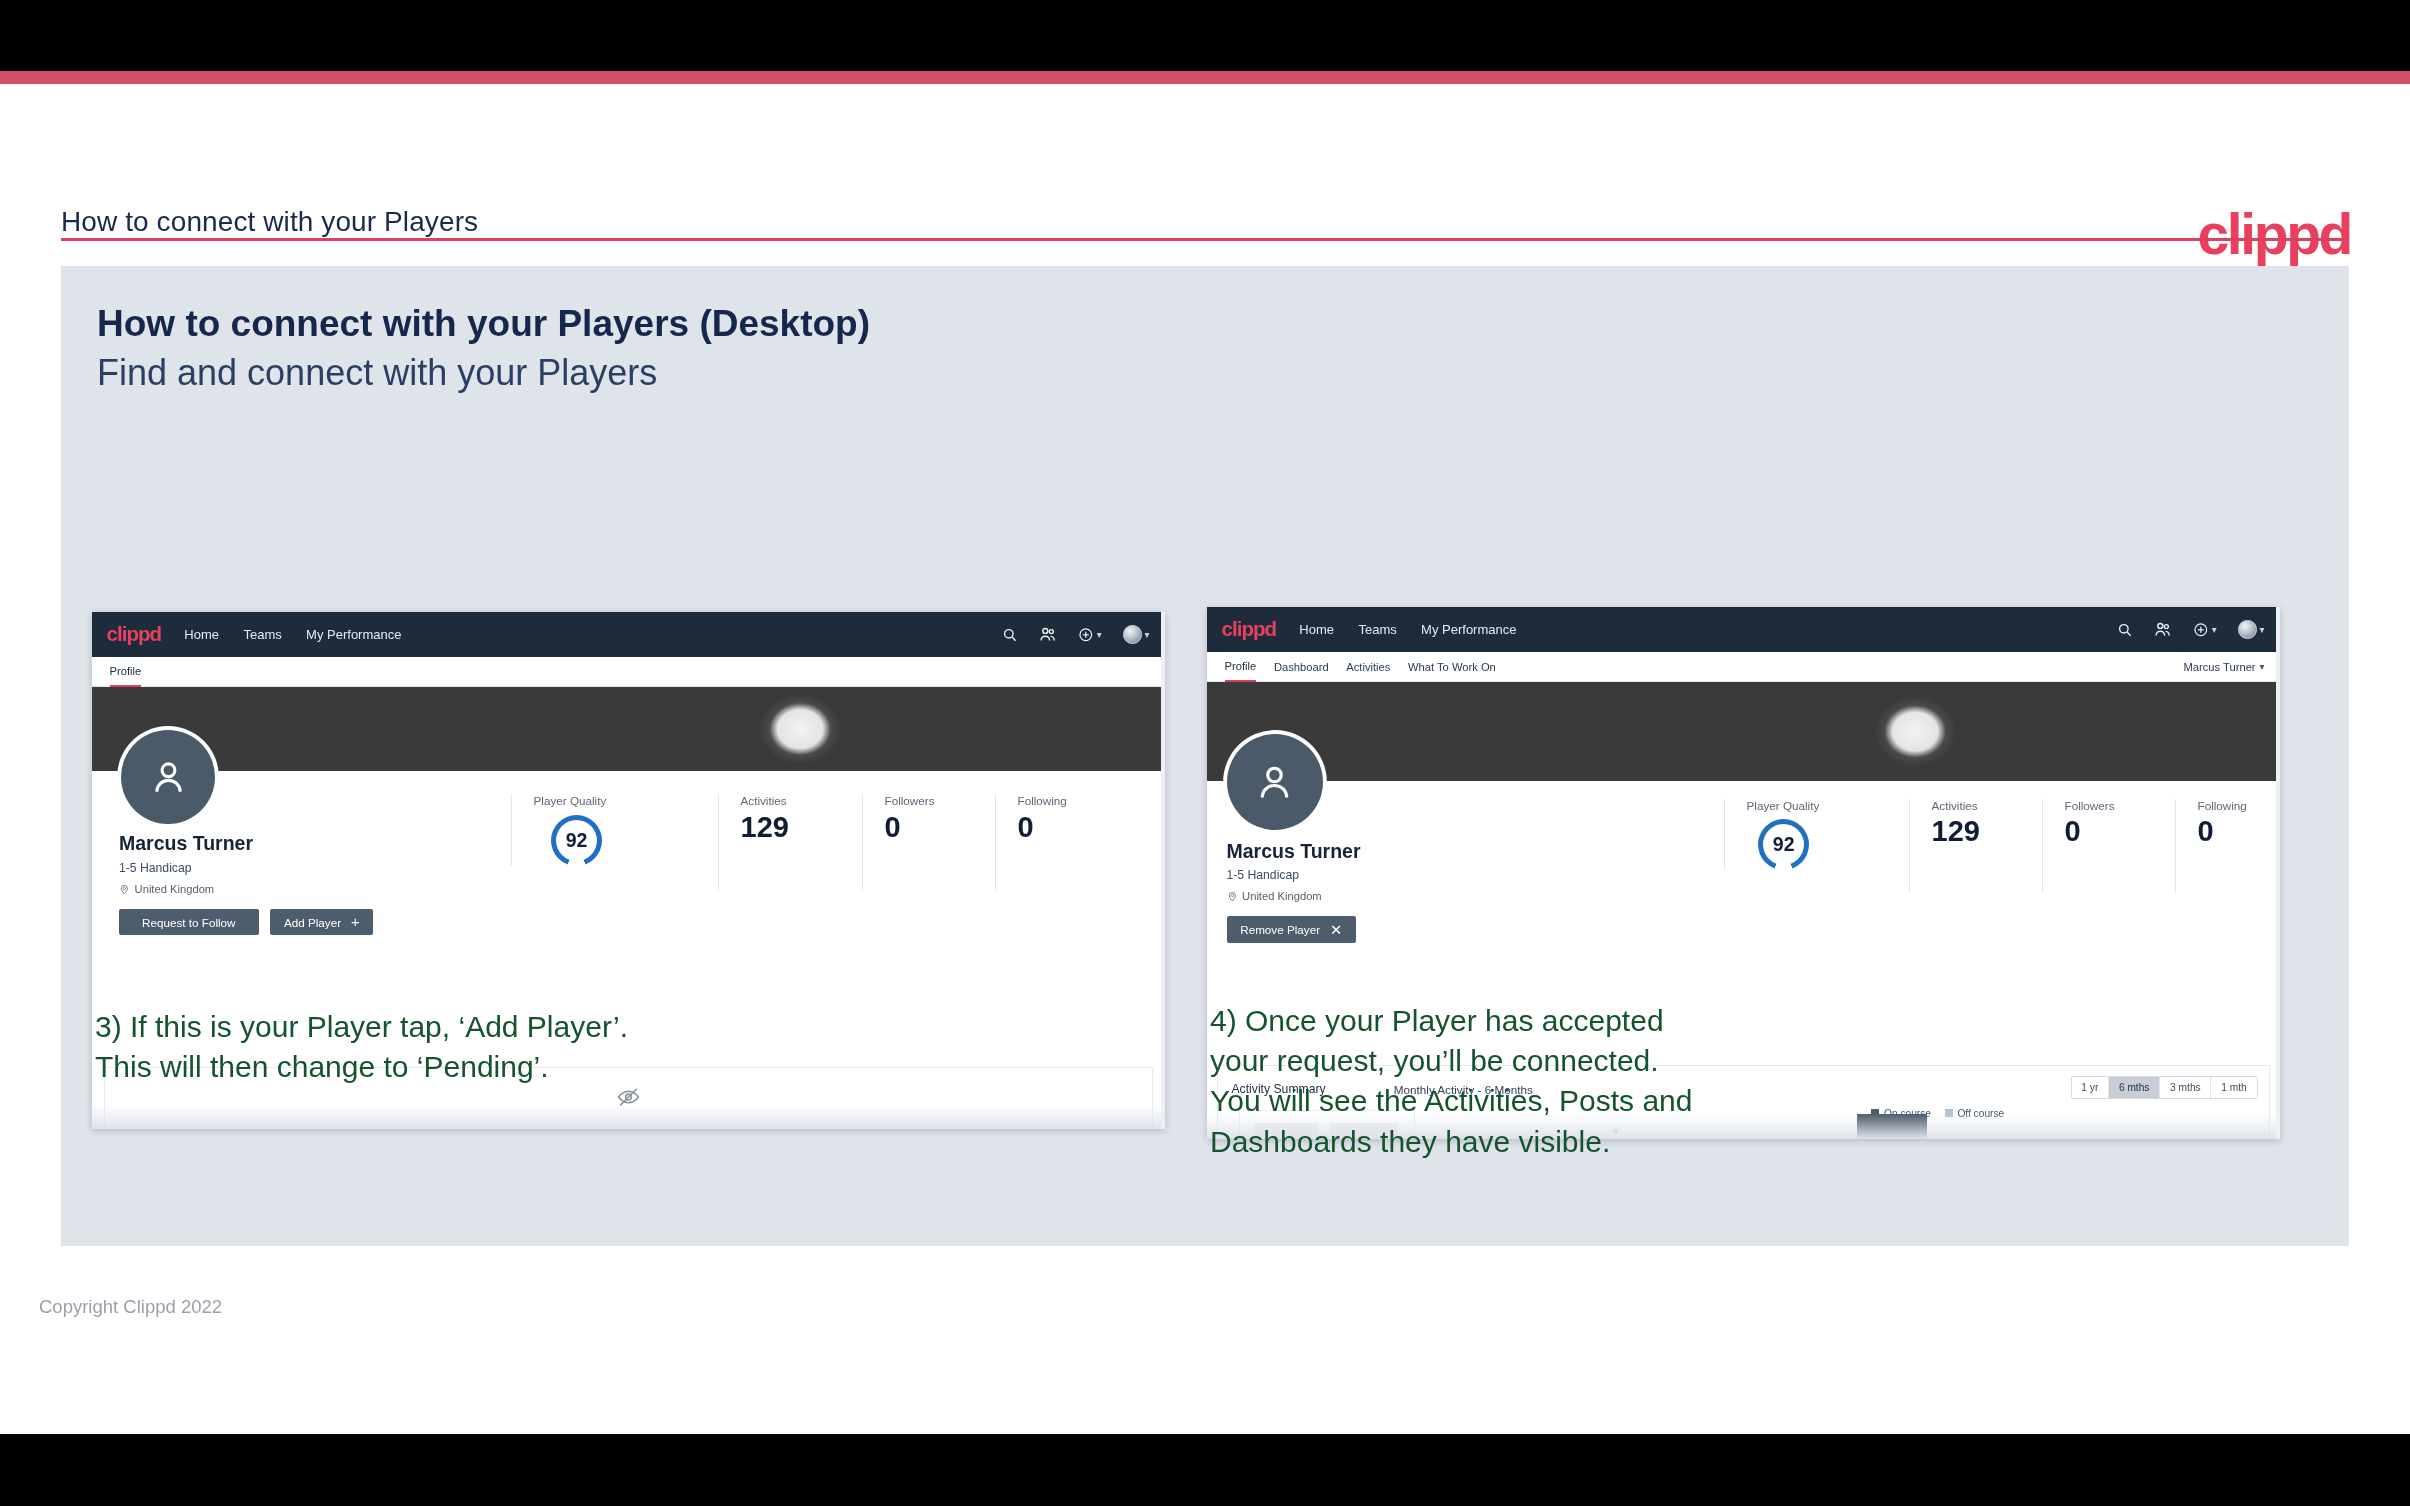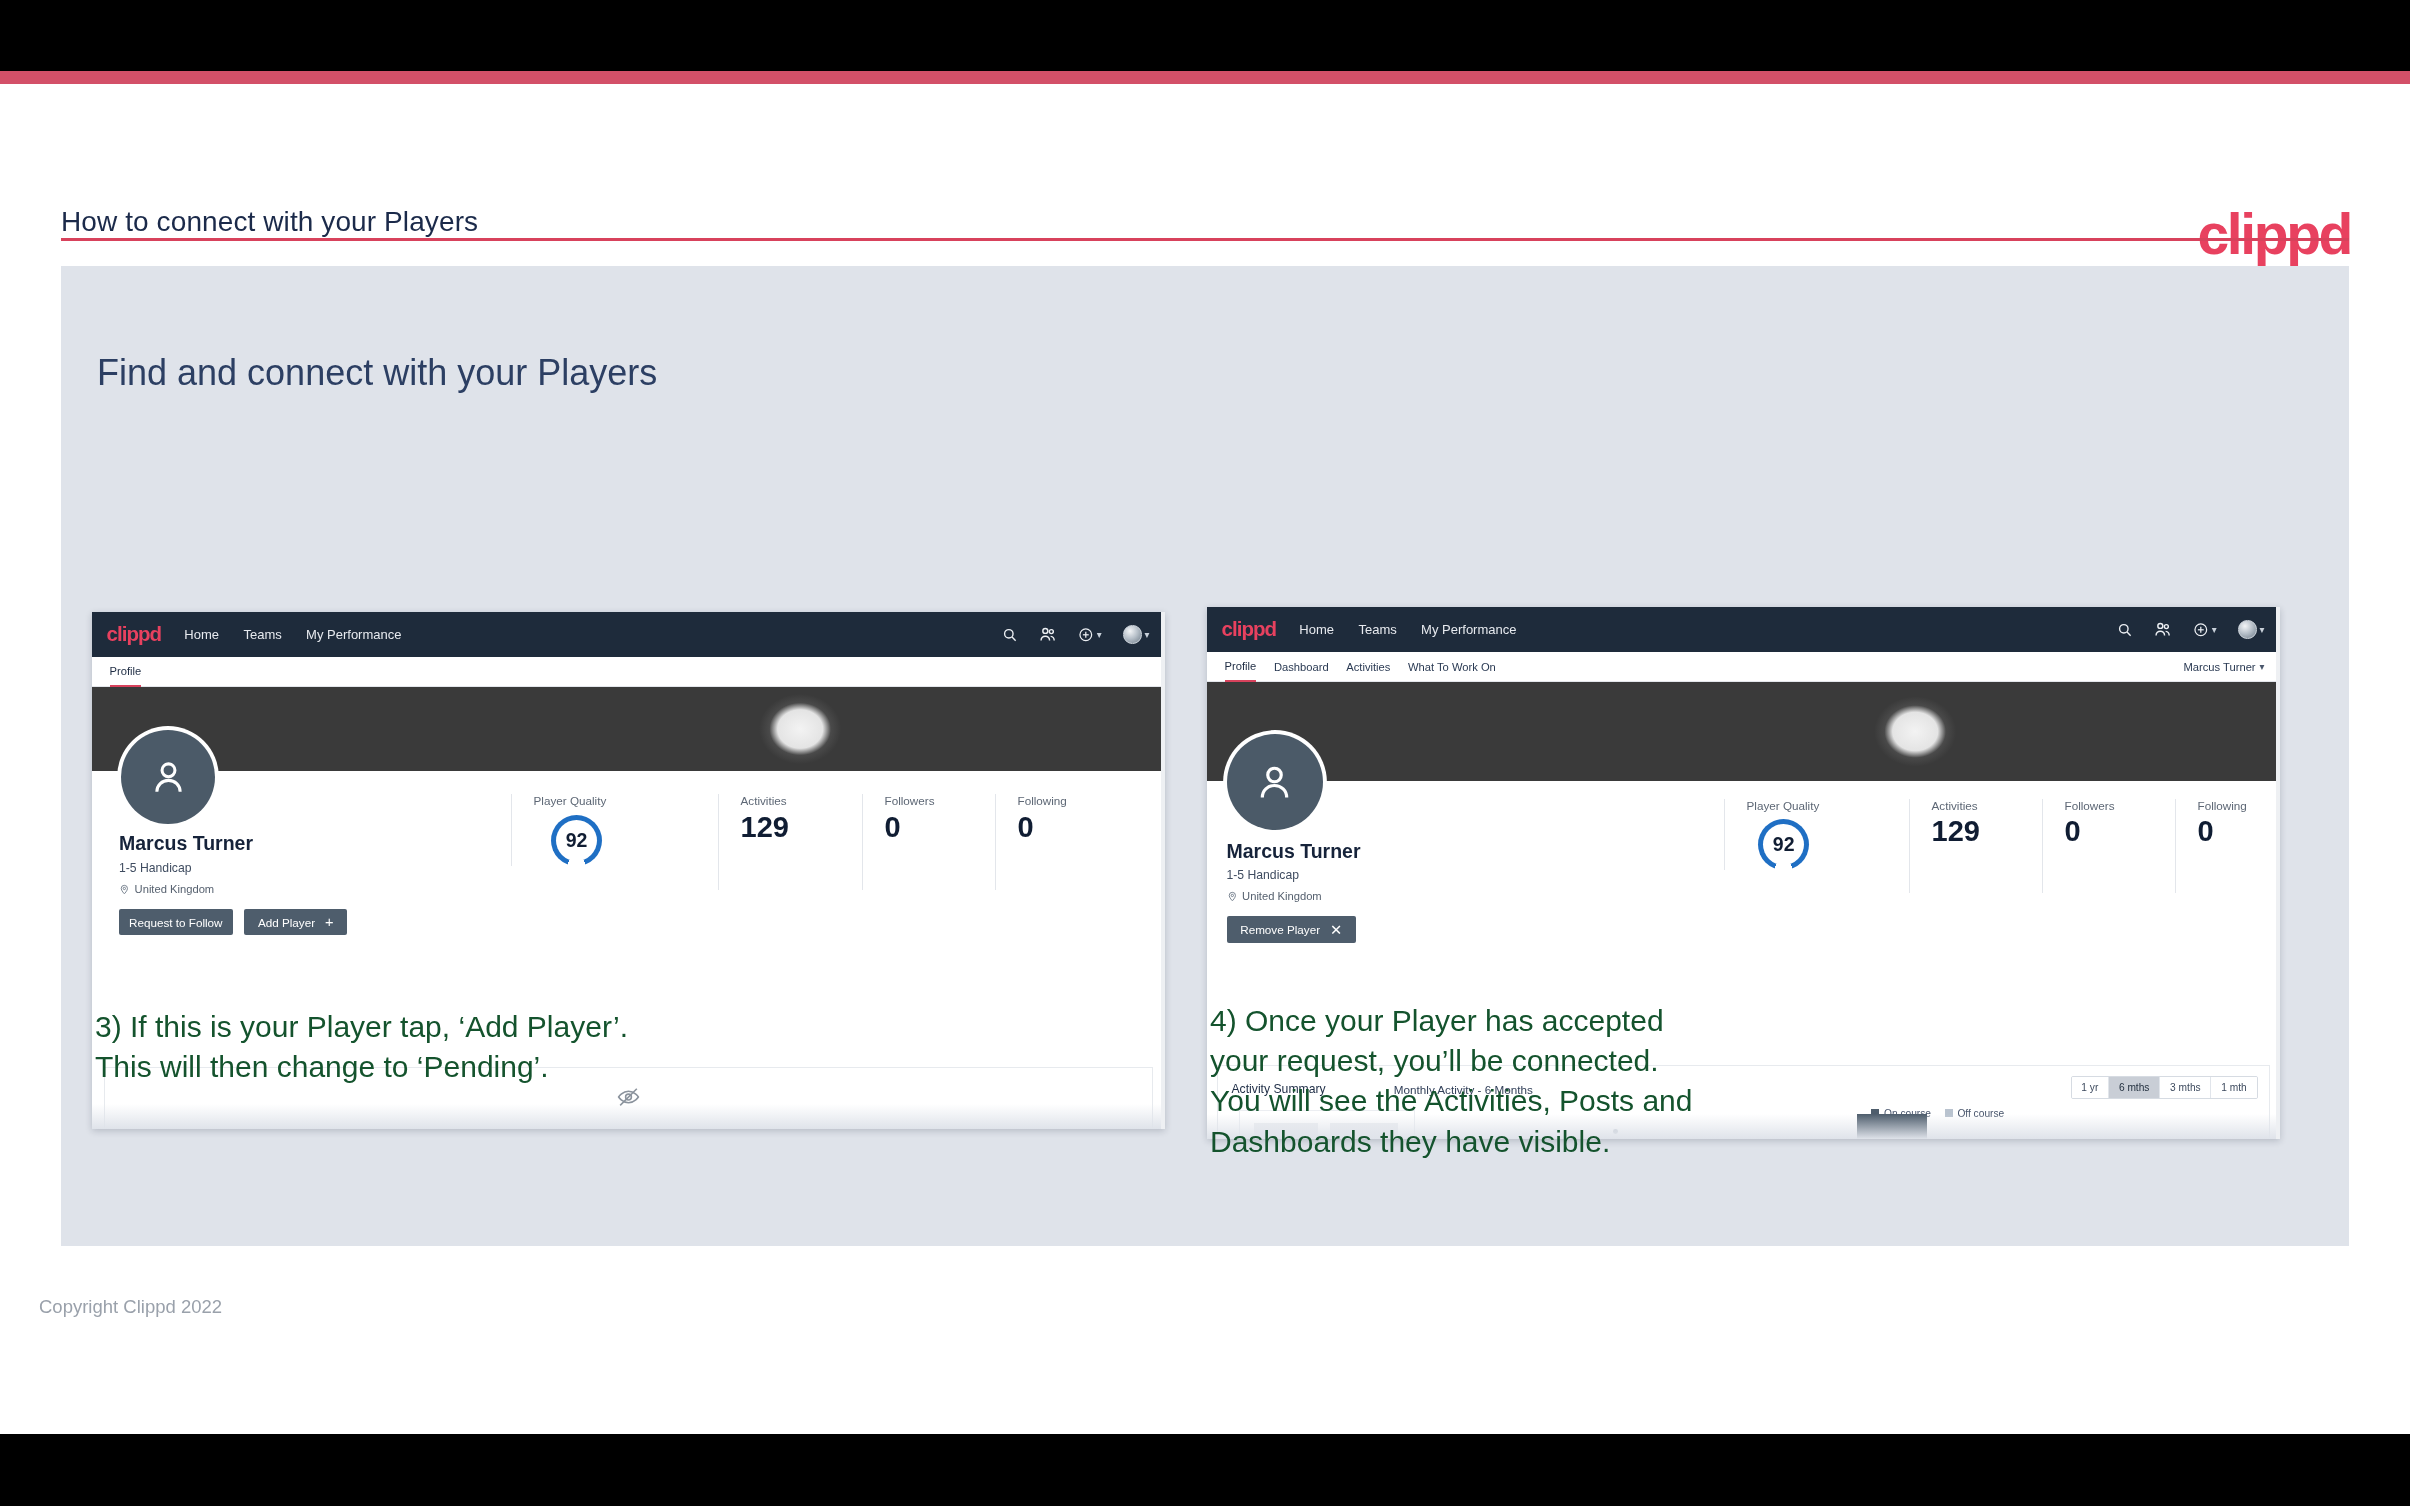--- a/index.html
+++ b/index.html
@@ -203,20 +203,21 @@
   <div class="slide">
 
     <div class="slide-header">
       <div class="slide-header-title">How to connect with your Players</div>
       <div class="brand-logo">clippd</div>
       <div class="header-rule"></div>
     </div>
 
     <div class="body-panel">
 
+      <div class="h1">How to connect with your Players (Desktop)</div>
       <div class="h2">Find and connect with your Players</div>
 
       <div class="mock mock-left">
 
         <div class="navbar">
           <div class="nav-logo">clippd</div>
           <div class="nav-links">
             <span class="nav-link">Home</span>
             <span class="nav-link">Teams</span>
             <span class="nav-link">My Performance</span>
@@ -270,21 +271,21 @@
           <div class="phandi" style="left:27px; top:90px; font-size:12.2px;">1-5 Handicap</div>
           <div class="ploc" style="left:27px; top:112px; font-size:11.2px;">
             <svg width="10.7" height="10.7" viewBox="0 0 24 24" fill="none" stroke="#6b7685" stroke-width="2">
                 <path d="M12 22s7-7.1 7-12a7 7 0 1 0-14 0c0 4.9 7 12 7 12z"></path>
                 <circle cx="12" cy="10" r="2.6"></circle>
               </svg>
             <span>United Kingdom</span>
           </div>
 
           <div class="btn-row" style="left:27px; top:138px;">
-            <div class="btn" style="height:26px; padding:0 10px; font-size:11.7px;">
+            <div class="btn" style="height:26px; padding:0 23px; font-size:11.7px;">
               <span>Request to Follow</span>
             </div>
             <div class="btn" style="height:26px; padding:0 13.7px; font-size:11.7px;">
               <span>Add Player</span>
               <span style="font-size:14.6px">+</span>
             </div>
           </div>
 
           <div class="stats" style="left:419px; top:23.4px;">
             <div class="stat" style="width:207px; padding-left:21.5px; border-left:1px solid #e3e6eb;">

